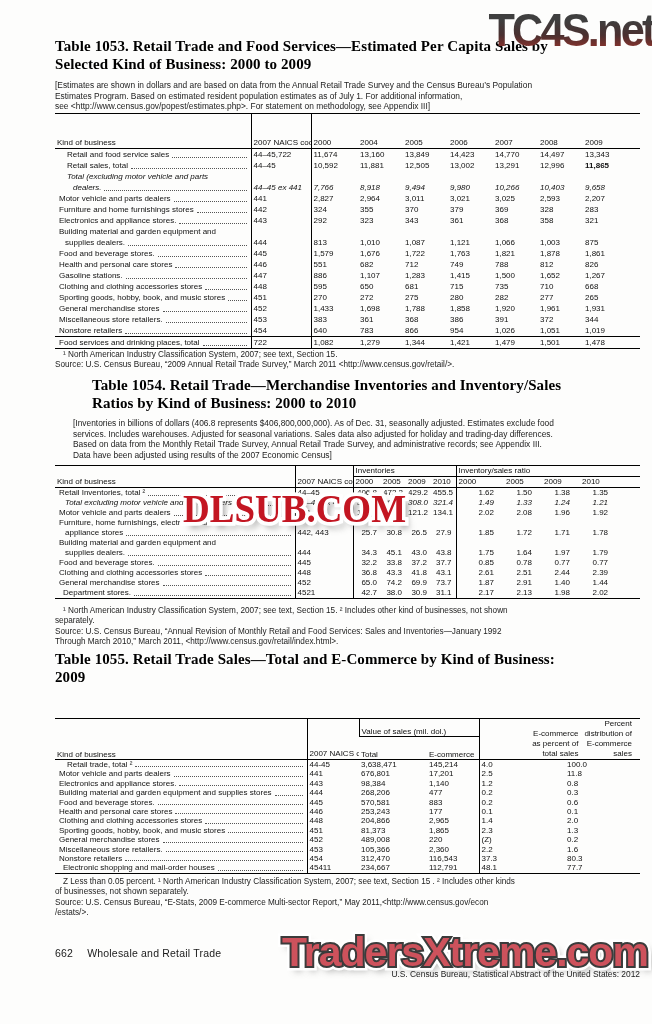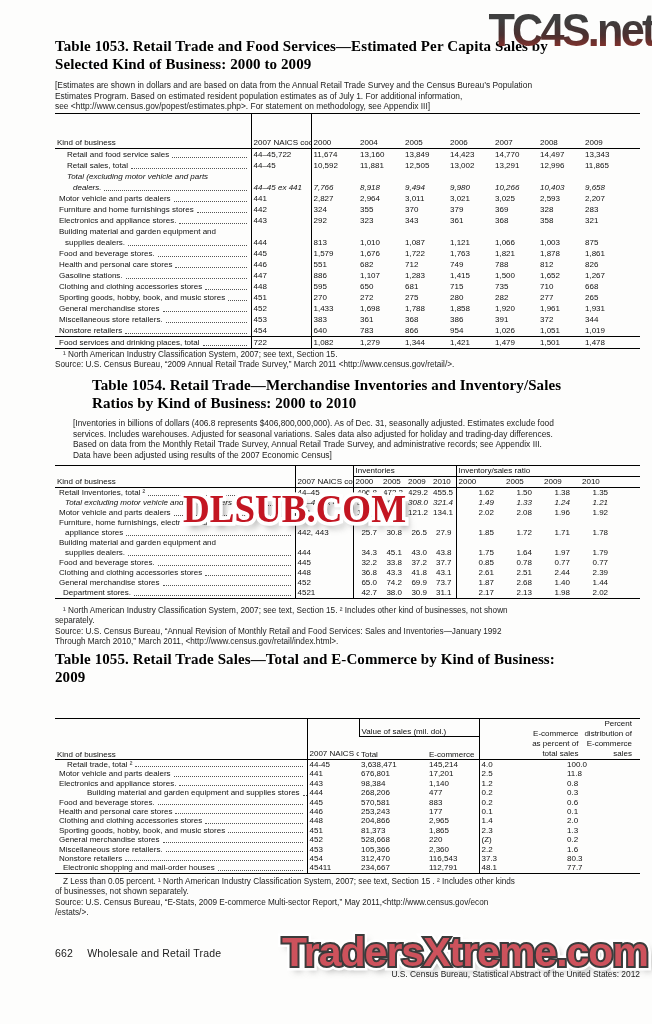--- a/index.html
+++ b/index.html
@@ -124,21 +124,21 @@
               <span class="leader"></span>
             </div>
           </td>
           <td class="bl">44–45</td>
           <td class="num bl">10,592</td>
           <td class="num">11,881</td>
           <td class="num">12,505</td>
           <td class="num">13,002</td>
           <td class="num">13,291</td>
           <td class="num">12,996</td>
-          <td class="num" style="padding-right: 18px;">11,865</td>
+          <td class="num" style="padding-right: 18px; font-weight: bold;">11,865</td>
         </tr>
         <tr class="i ">
           <td>
             <div class="lblflex" style="padding-left: 10px;">
               <span class="txt">Total (excluding motor vehicle and parts</span>
             </div>
           </td>
           <td class="bl"></td>
           <td class="num bl"></td>
           <td class="num"></td>
@@ -591,21 +591,21 @@
               <span class="txt">General merchandise stores</span>
               <span class="leader"></span>
             </div>
           </td>
           <td class="bl">452</td>
           <td class="inum bl">65.0</td>
           <td class="inum">74.2</td>
           <td class="inum">69.9</td>
           <td class="inum">73.7</td>
           <td class="rnum bl">1.87</td>
-          <td class="rnum">2.68</td>
+          <td class="rnum">2.91</td>
           <td class="rnum">1.40</td>
           <td class="rnum" style="padding-right: 32px;">1.44</td>
         </tr>
         <tr class="">
           <td>
             <div class="lblflex" style="padding-left: 6px;">
               <span class="txt">Department stores.</span>
               <span class="leader"></span>
             </div>
           </td>
@@ -699,21 +699,21 @@
             </div>
           </td>
           <td class="bl">443</td>
           <td class="num">98,384</td>
           <td class="num">1,140</td>
           <td class="num bl">1.2</td>
           <td class="num" style="padding-right: 16px;">0.8</td>
         </tr>
         <tr class="">
           <td>
-            <div class="lblflex" style="padding-left: 2px; margin-left: 28px;">
+            <div class="lblflex" style="padding-left: 2px;">
               <span class="txt">Building material and garden equipment and supplies stores</span>
               <span class="leader"></span>
             </div>
           </td>
           <td class="bl">444</td>
           <td class="num">268,206</td>
           <td class="num">477</td>
           <td class="num bl">0.2</td>
           <td class="num" style="padding-right: 16px;">0.3</td>
         </tr>
@@ -770,21 +770,21 @@
           <td class="num" style="padding-right: 16px;">1.3</td>
         </tr>
         <tr class="">
           <td>
             <div class="lblflex" style="padding-left: 2px;">
               <span class="txt">General merchandise stores</span>
               <span class="leader"></span>
             </div>
           </td>
           <td class="bl">452</td>
-          <td class="num">528,668</td>
+          <td class="num">489,008</td>
           <td class="num">220</td>
           <td class="num bl">(Z)</td>
           <td class="num" style="padding-right: 16px;">0.2</td>
         </tr>
         <tr class="">
           <td>
             <div class="lblflex" style="padding-left: 2px;">
               <span class="txt">Miscellaneous store retailers.</span>
               <span class="leader"></span>
             </div>

